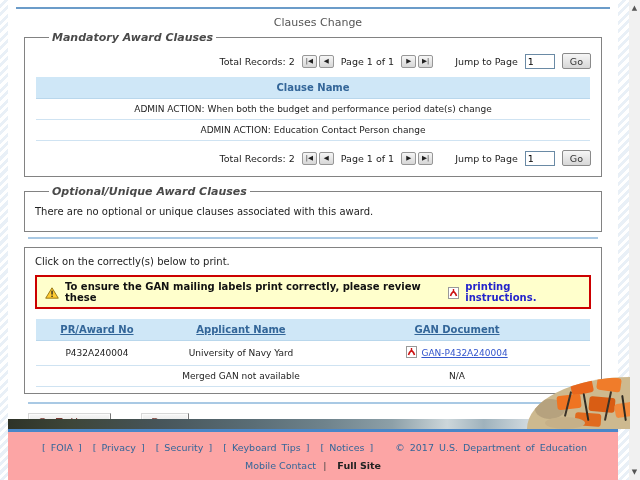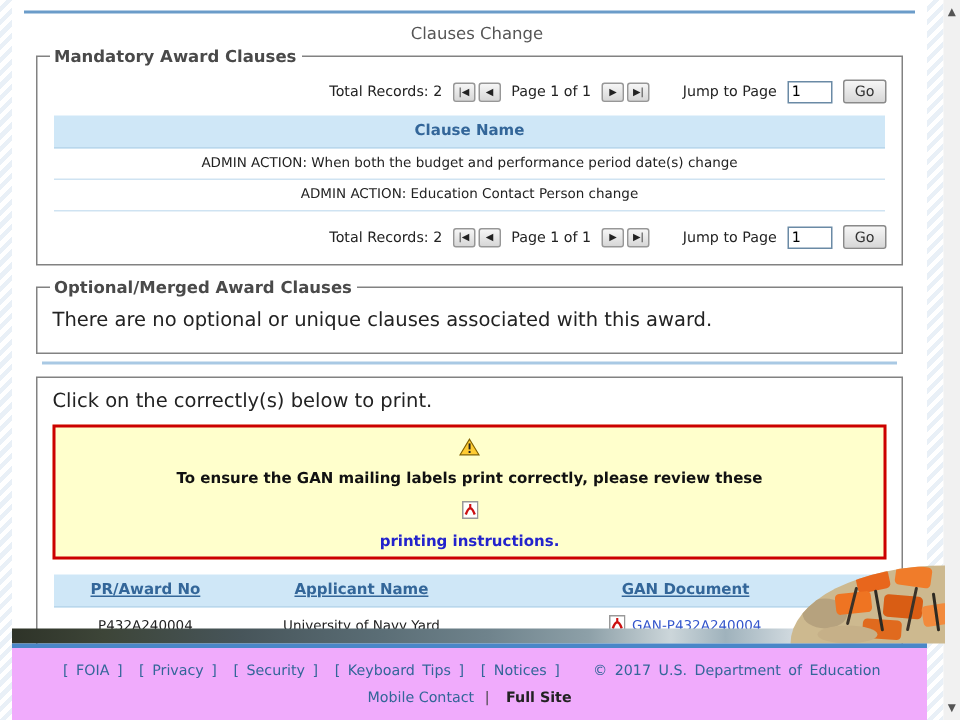--- a/index.html
+++ b/index.html
@@ -17,45 +17,45 @@
   .scroll-arrow.up { margin-top:3px; }
   .scroll-arrow.down { position:absolute; bottom:3px; }
 
   .main { position:absolute; left:8px; top:0; width:610px; height:480px; background:#fff; padding:0 8px; }
 
   .top-rule { height:2px; background:#6b9cc9; margin-top:7px; }
 
   .page-title { font-size:11px; color:#555; margin:7px 0 1px 10px;text-align:center; }
 
   fieldset { border:1px solid #828282; margin:2px 8px 0 8px; padding:0 6px 6px 6px; background:#fff; }
-  legend { font-weight:bold; font-size:11px; color:#4a4a4a; padding:0 3px; margin-left:2px; }
+  legend { font-weight:bold; font-size:11px; color:#4a4a4a; padding:0 3px; margin-left:18px;font-style:italic; }
 
   .pag-row { display:flex; align-items:center; justify-content:flex-end; gap:7px;
     font-size:9.5px; color:#222; margin:9px 4px 8px 0; }
   .nav-group { display:flex; gap:2px; }
   .nav-btn { width:15px; height:13px; font-size:6.5px; line-height:11px; text-align:center;
     background:linear-gradient(#f6f6f6,#d7d7d7); border:1px solid #979797; border-radius:2px;
     color:#222; cursor:pointer; padding:0; font-family:"DejaVu Sans", sans-serif; }
   .jump-input { width:30px; height:15px; font-size:9.5px; border:1px solid #6a8aa5; padding:0 2px;
     font-family:"DejaVu Sans", sans-serif; }
   .go-btn { font-size:9.5px; height:16px; line-height:13px; padding:0 7px;
     background:linear-gradient(#f6f6f6,#d7d7d7); border:1px solid #8a8a8a; border-radius:2px;
     color:#333; cursor:pointer; font-family:"DejaVu Sans", sans-serif; }
 
   table { border-collapse:collapse; width:calc(100% - 10px); margin:0 auto; }
   th { background:#cfe7f7; color:#336699; font-weight:bold; font-size:10px; text-align:center;
     padding:5px 3px; border-bottom:1px solid #b9d7ec; }
   td { text-align:center; font-size:9px; color:#222; padding:5px 3px; border-bottom:1px solid #cfe3f2; }
 
-  .opt-message, .gan-instruction { font-size:13px; color:#222; margin:8px 2px 8px 4px; }
+  .opt-message, .gan-instruction { font-size:10px; color:#222; margin:8px 2px 8px 4px; }
 
   .blue-sep { height:2px; background:#a9c9e4; margin:5px 12px 8px 12px; }
 
   .alert-box { margin:2px 4px 10px 4px; border:2px solid #cc0000; background:#ffffcc;
-    padding:4px 8px; display:flex; align-items:center; gap:6px;flex-direction:column; }
+    padding:4px 8px; display:flex; align-items:flex-end; gap:6px; }
   .alert-text { font-size:10px; font-weight:bold; color:#111; }
   .alert-link { font-size:10px; font-weight:bold; color:#2323cc; text-decoration:none; cursor:pointer; }
   .warn-icon { flex:0 0 auto; }
 
   .th-link { color:#336699; text-decoration:underline; cursor:pointer; }
   .gan-table col.c1 { width:22%; } .gan-table col.c2 { width:30%; } .gan-table col.c3 { width:48%; }
   .doc-link { color:#3355cc; text-decoration:underline; font-size:9px; cursor:pointer; }
   .doc-cell-inner { display:inline-flex; align-items:center; gap:4px; }
   .pdf-icon { flex:0 0 auto; display:inline-block; }
 
@@ -71,21 +71,21 @@
   .chairs { position:absolute; left:527px; top:377px; width:103px; height:52px;
     border-top-left-radius:100% 100%; overflow:hidden; background:#cdb98f; z-index:5; }
   .chairs .blob { position:absolute; border-radius:3px; }
 
   .banner-strip { position:absolute; left:8px; top:419px; width:610px; height:10px;
     background:linear-gradient(90deg,#2e3328 0%,#3d4538 10%,#47555a 25%,#5a6d75 40%,
       #6f838c 52%,#8da0a8 63%,#ccd6da 72%,#9fb2bc 78%,#d5dde2 86%,#8fa3b0 94%,#9db0ba 100%); }
   .blue-line { position:absolute; left:8px; top:429px; width:610px; height:3px; background:#4a86c8; z-index:6; }
 
   .footer { position:absolute; left:8px; top:432px; width:610px; height:48px;
-    background:#f0abfc; text-align:center; color:#336699; }
+    background:#fca5a5; text-align:center; color:#336699; }
   .footer-row1 { margin-top:10px; font-size:9.5px; word-spacing:2px; }
   .footer-link { color:#336699; text-decoration:none; cursor:pointer; }
   .footer-bracket-link::before { content:"[ "; color:#336699; }
   .footer-bracket-link::after { content:" ]"; color:#336699; }
   .footer-bracket-link { margin:0 3px; }
   .footer-copy { margin-left:14px; color:#336699; }
   .footer-row2 { margin-top:7px; font-size:9.5px; }
   .full-site { color:#222; font-weight:bold; margin-left:4px; }
   .footer-sep { margin:0 4px; color:#444; }
 </style>
@@ -149,21 +149,21 @@
           <button class="nav-btn">▶|</button>
         </span>
         <span style="width:8px"></span>
         <span>Jump to Page</span>
         <input class="jump-input" value="1" style="">
         <button class="go-btn">Go</button>
       </div>
     </fieldset>
 
     <fieldset style="margin-top:8px">
-      <legend>Optional/Merged Award Clauses</legend>
+      <legend>Optional/Unique Award Clauses</legend>
       <div class="opt-message">There are no optional or unique clauses associated with this award.</div>
     </fieldset>
 
     <div class="blue-sep"></div>
 
     <fieldset style="margin-top:6px">
 
       <div class="gan-instruction">Click on the correctly(s) below to print.</div>
 
       <div class="alert-box">

